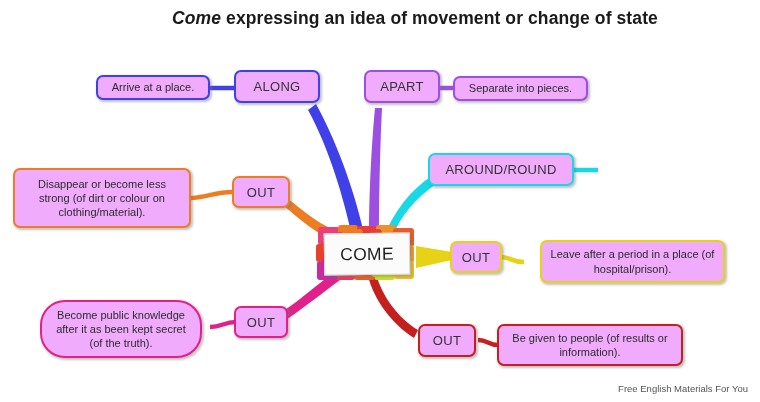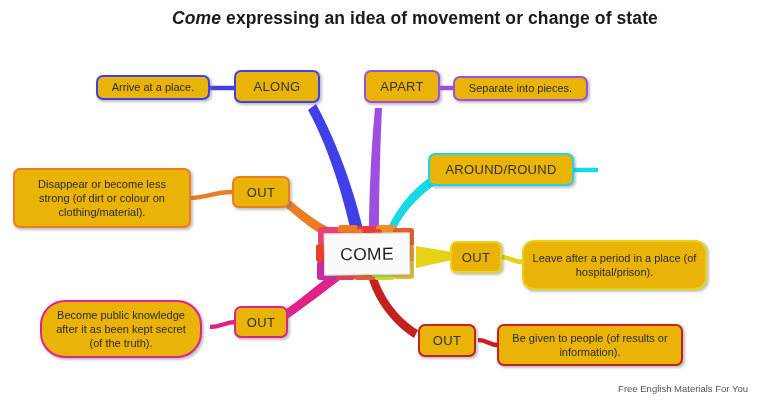--- a/index.html
+++ b/index.html
@@ -22,21 +22,21 @@
     color:#1a1a1a;
     letter-spacing:.1px;
     z-index:5;
     margin-left:35px;
   }
   .title i{font-style:italic;}
 
   .node{
     position:absolute;
     box-sizing:border-box;
-    background:#eab308;
+    background:#f0abfc;
     border-style:solid;
     border-width:2px;
     border-radius:7px;
     display:flex;
     align-items:center;
     justify-content:center;
     text-align:center;
     color:#2b2b2b;
     z-index:4;
     box-shadow:1.5px 1.5px 2.5px rgba(120,120,120,.45);
@@ -151,21 +151,21 @@
 
   <div class="node leaf" style="left:453px;top:76px;width:135px;height:25px;border-color:#9C4FE0;">
     <span>Separate into pieces.</span>
   </div>
 
 
   <div class="node leaf" style="left:13px;top:168px;width:178px;height:60px;border-color:#ED7D23;">
     <span>Disappear or become less strong (of dirt or colour on clothing/material).</span>
   </div>
 
-  <div class="node leaf" style="left:522px;top:240px;width:185px;height:50px;border-color:#E8D216;border-radius:12px;">
+  <div class="node leaf" style="left:540px;top:240px;width:185px;height:43px;border-color:#E8D216;">
     <span>Leave after a period in a place (of hospital/prison).</span>
   </div>
 
   <div class="node leaf" style="left:40px;top:300px;width:162px;height:58px;border-color:#E0218A;border-radius:25px;">
     <span>Become public knowledge after it as been kept secret (of the truth).</span>
   </div>
 
   <div class="node leaf" style="left:497px;top:324px;width:186px;height:42px;border-color:#C42020;">
     <span>Be given to people (of results or information).</span>
   </div>

